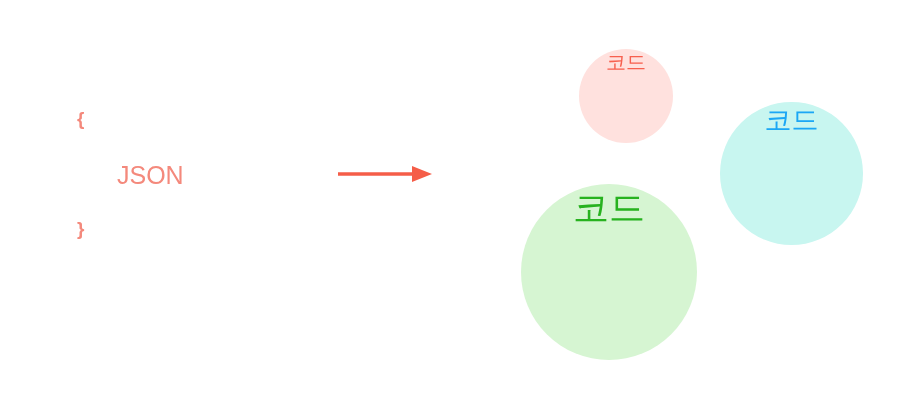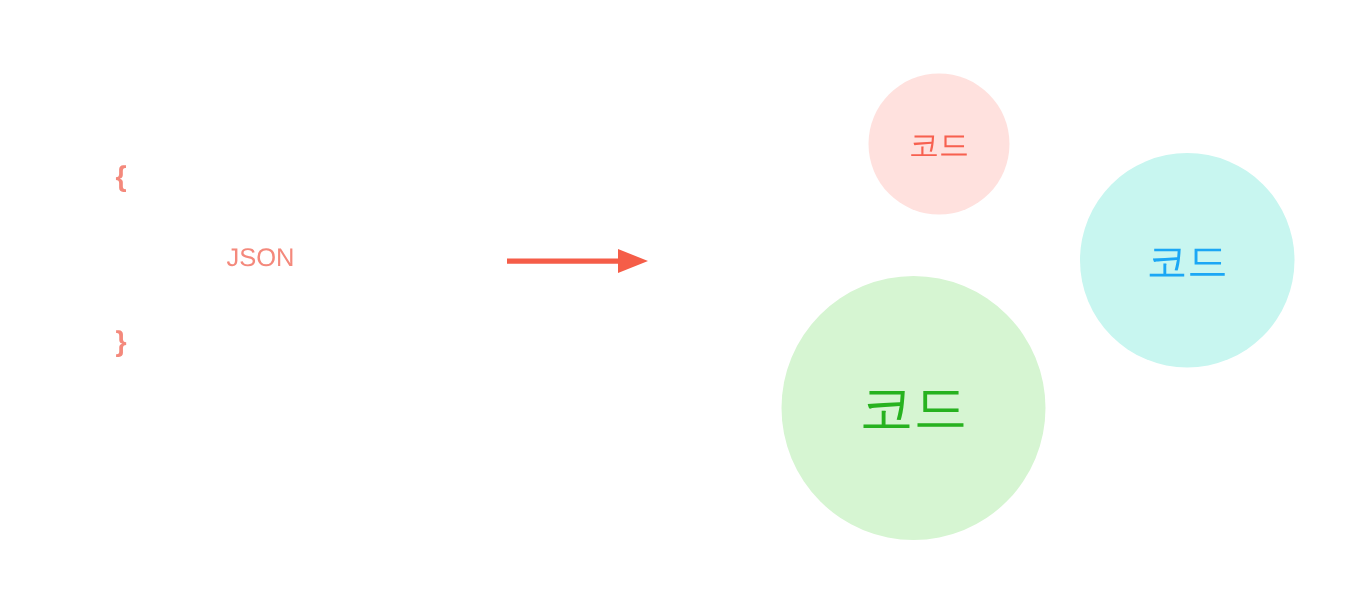--- a/index.html
+++ b/index.html
@@ -28,36 +28,35 @@
       font-size: 19px;
       line-height: 1;
     }
     .brace-open { left: 77px; top: 109px; }
     .brace-close { left: 77px; top: 219px; }
     .json-label {
       position: absolute;
       left: 117px;
       top: 163px;
       color: #f4897c;
-      font-size: 17px;
+      font-size: 25px;
       line-height: 1;
-      margin-left: 34px;
     }
     .arrow {
       position: absolute;
       left: 336px;
       top: 162px;
       width: 98px;
       height: 24px;
     }
     .bubble {
       position: absolute;
       border-radius: 50%;
       display: flex;
-      align-items: center;
+      align-items: flex-start;
       justify-content: center;
       font-family: "DejaVu Sans", sans-serif;
     }
     .bubble-pink {
       left: 579px;
       top: 49px;
       width: 94px;
       height: 94px;
       background: #ffe1de;
       color: #f7604f;

